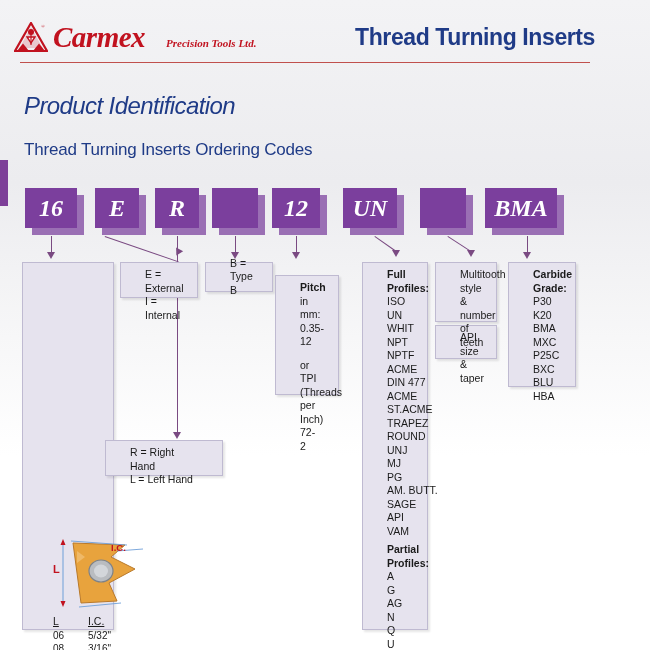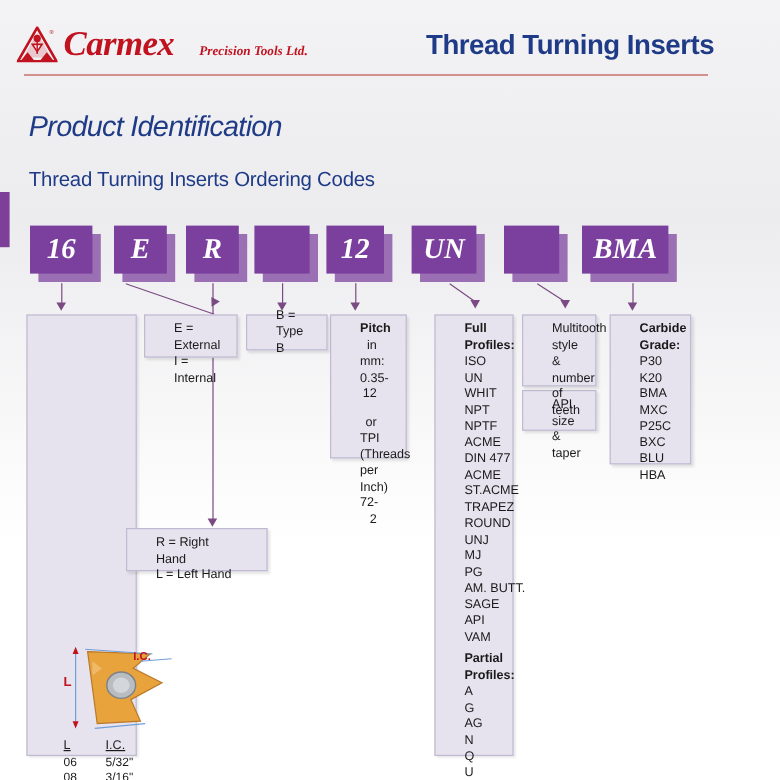--- a/index.html
+++ b/index.html
@@ -180,21 +180,21 @@
 
   <div class="detail" style="left:205px;top:262px;width:68px;height:30px;display:flex;align-items:center;">
     <div>B = Type B</div>
   </div>
 
   <div class="detail" style="left:105px;top:440px;width:118px;height:36px;">
     <div>R = Right Hand</div>
     <div>L = Left Hand</div>
   </div>
 
-  <div class="detail" style="left:275px;top:262px;width:64px;height:120px;text-align:right;">
+  <div class="detail" style="left:275px;top:275px;width:64px;height:120px;">
     <div><b>Pitch</b></div>
     <div>in mm:</div>
     <div>0.35-12</div>
     <div style="height:10px;"></div>
     <div>or TPI</div>
     <div>(Threads</div>
     <div>per Inch)</div>
     <div>72-2</div>
   </div>
 

